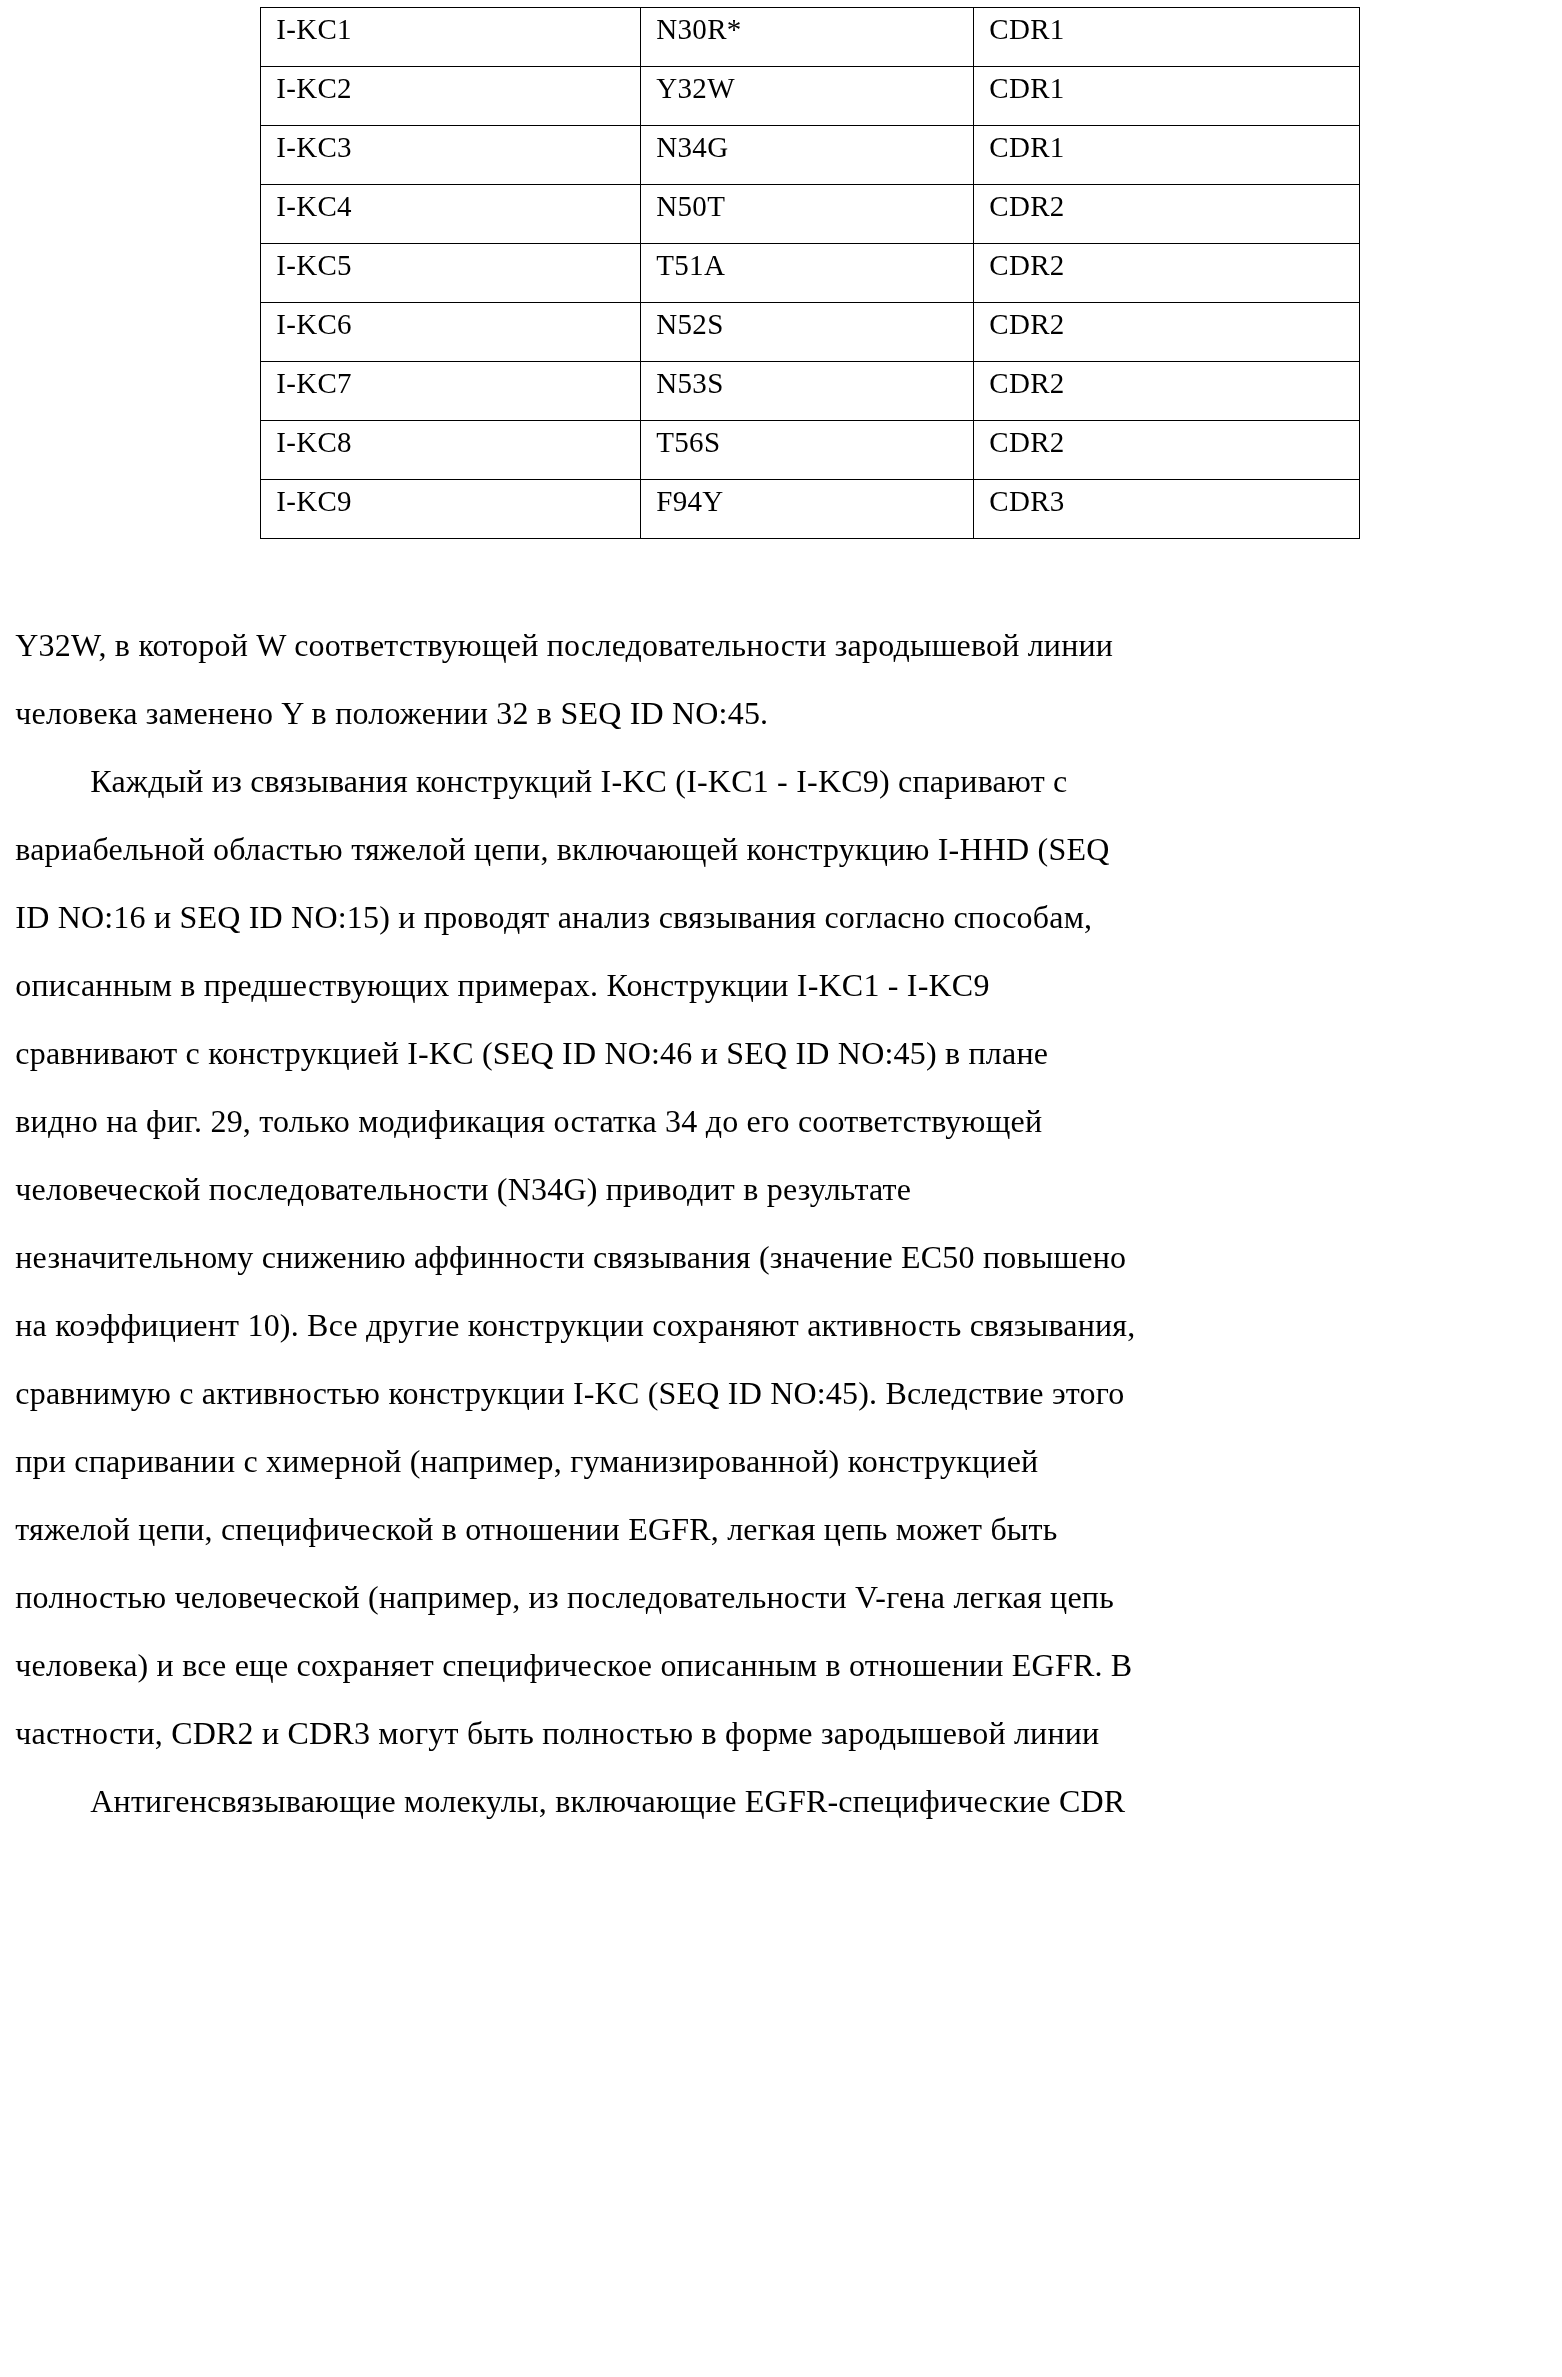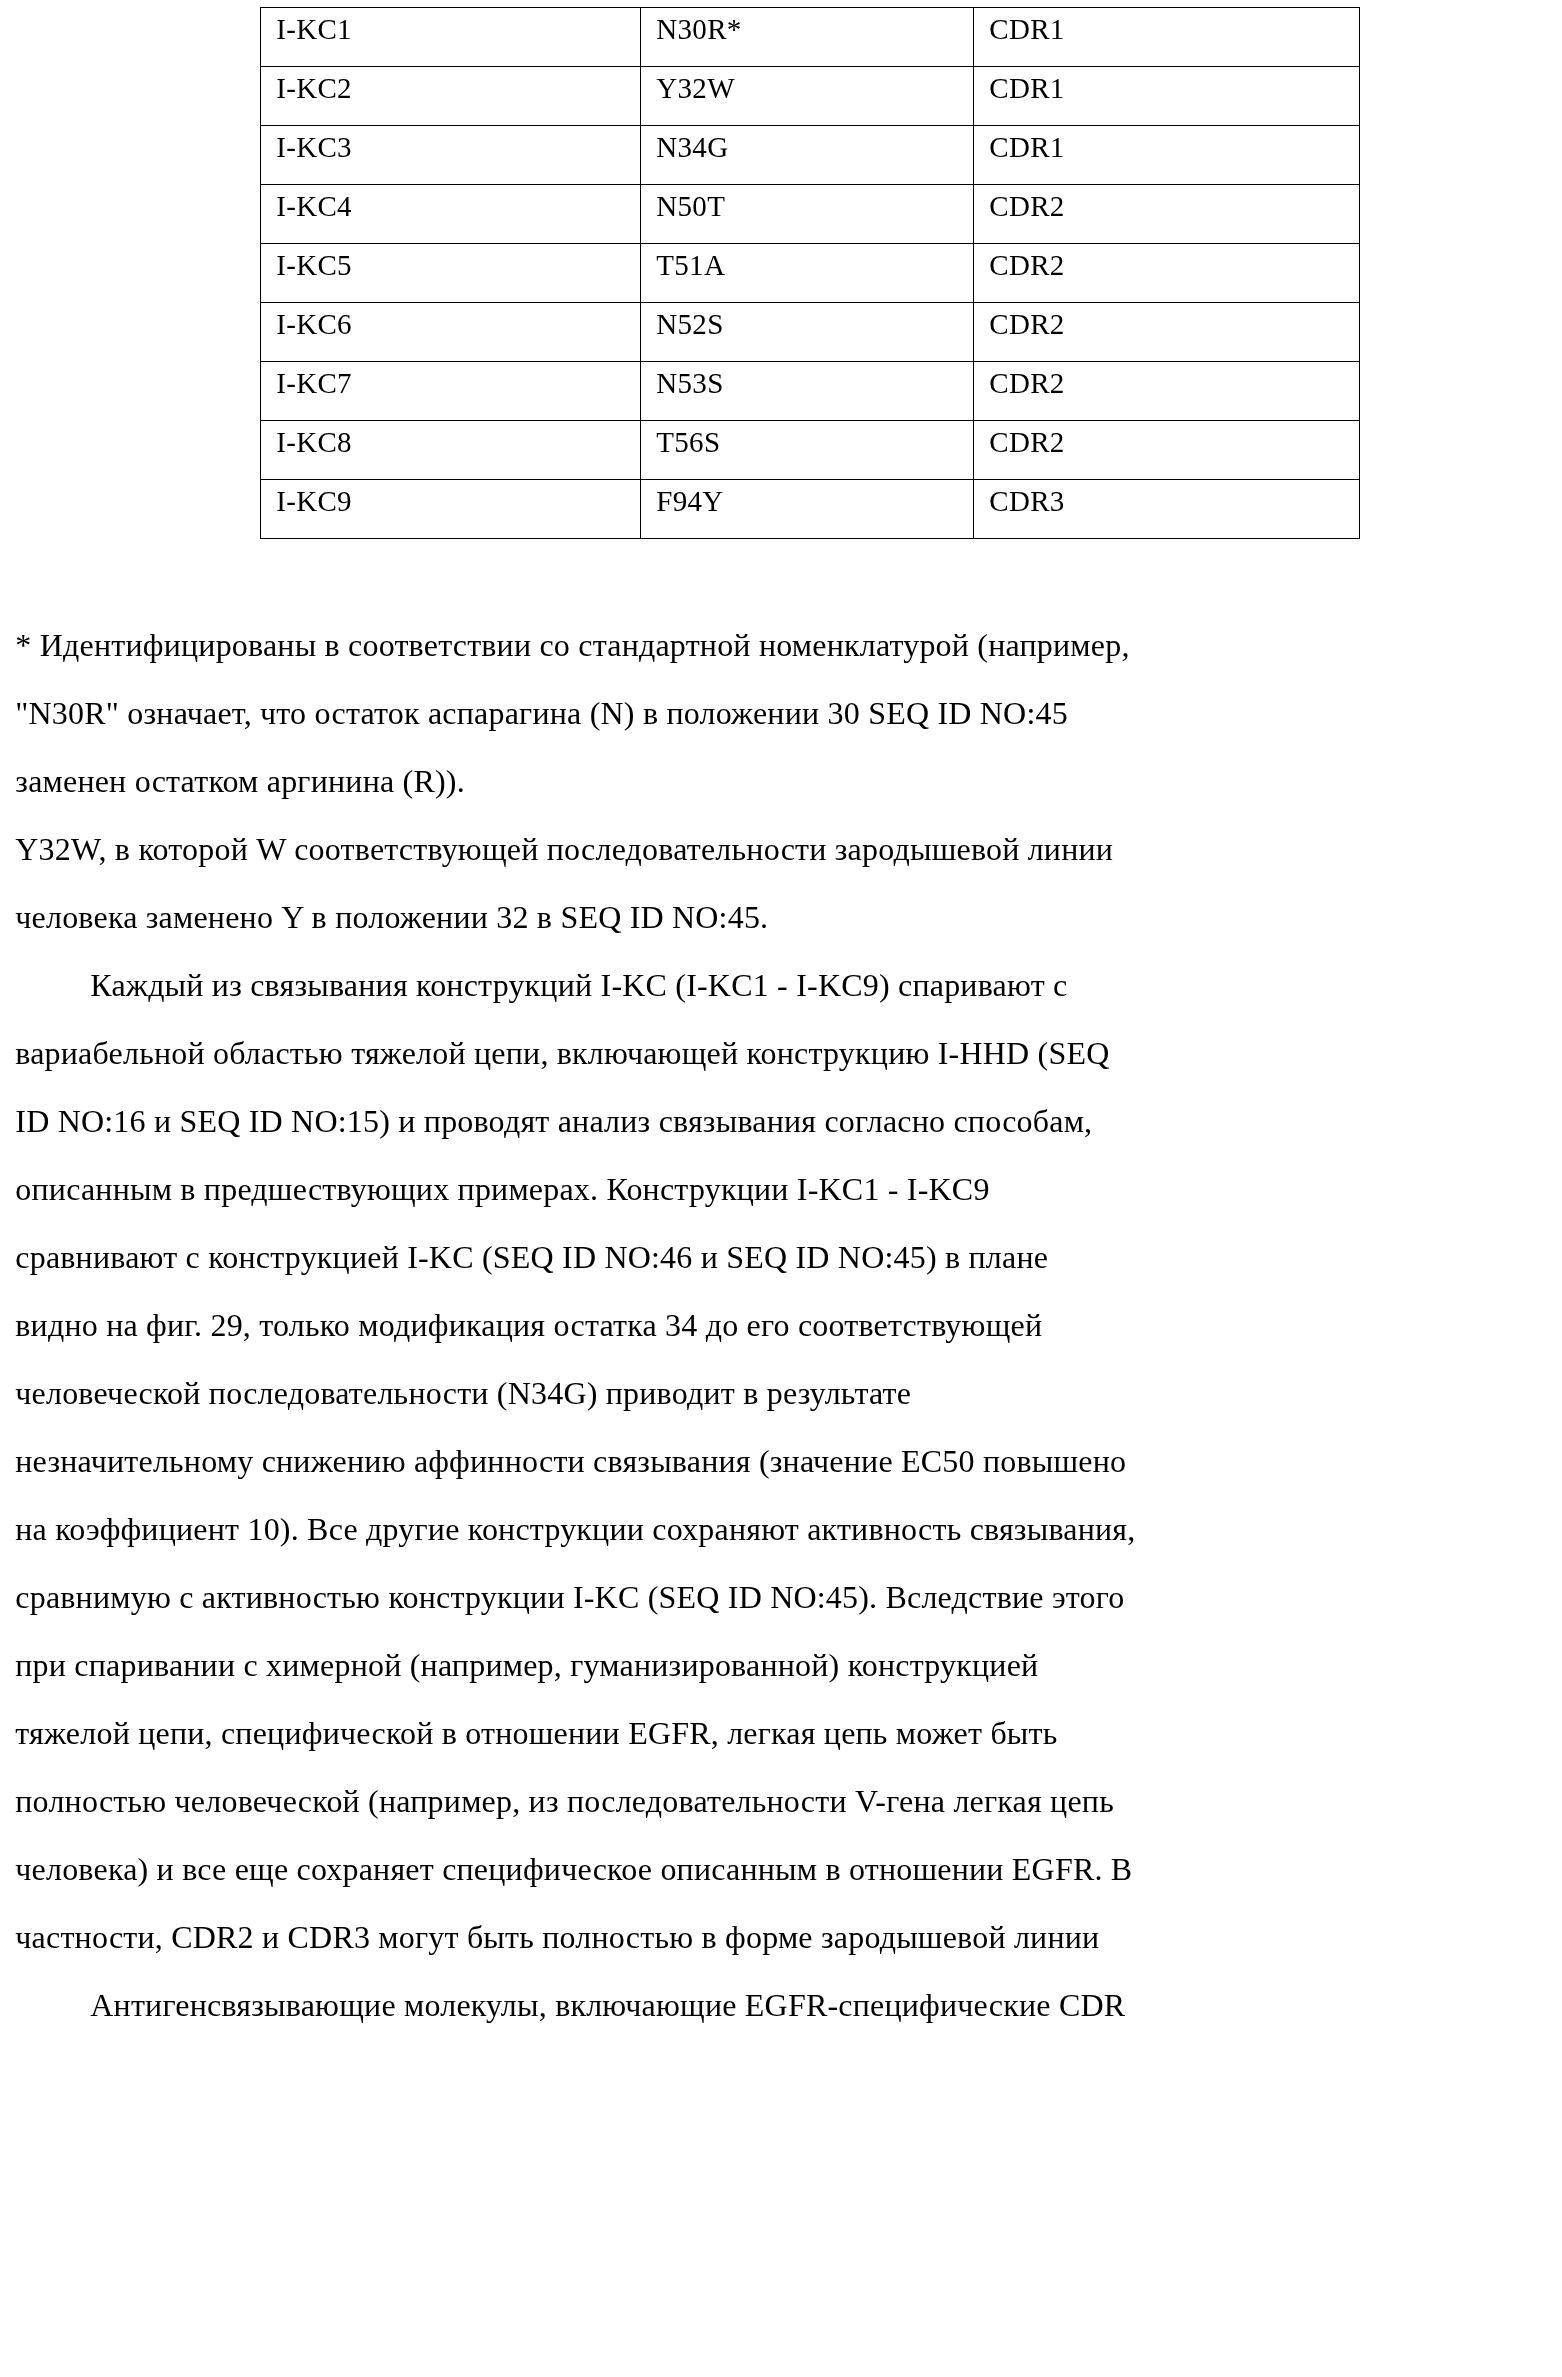--- a/index.html
+++ b/index.html
@@ -169,25 +169,20 @@
         <td>
             <span class="cellpad">CDR3</span>
           </td>
       </tr>
     </tbody>
   </table>
 </div>
 
 <div class="doc-body" style="top:611px;">
 
-  <div>
-    <div class="line">* Идентифицированы в соответствии со стандартной номенклатурой (например,</div>
-    <div class="line">"N30R" означает, что остаток аспарагина (N) в положении 30 SEQ ID NO:45</div>
-    <div class="line">заменен остатком аргинина (R)).</div>
-  </div>
 
   <div>
     <div class="line">Y32W, в которой W соответствующей последовательности зародышевой линии</div>
     <div class="line">человека заменено Y в положении 32 в SEQ ID NO:45.</div>
   </div>
 
   <div>
     <div class="line indent">Каждый из связывания конструкций I-KC (I-KC1 - I-KC9) спаривают с</div>
     <div class="line">вариабельной областью тяжелой цепи, включающей конструкцию I-HHD (SEQ</div>
     <div class="line">ID NO:16 и SEQ ID NO:15) и проводят анализ связывания согласно способам,</div>

